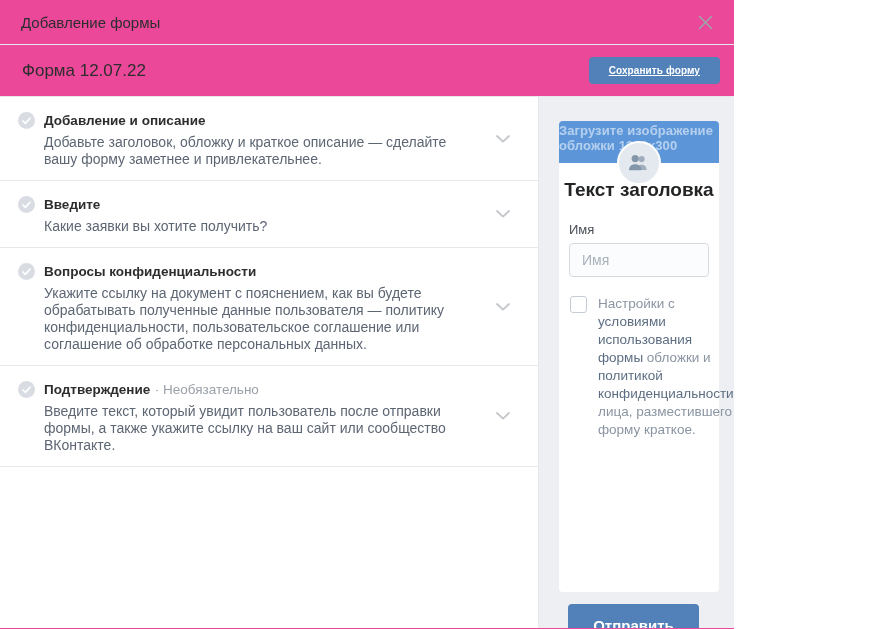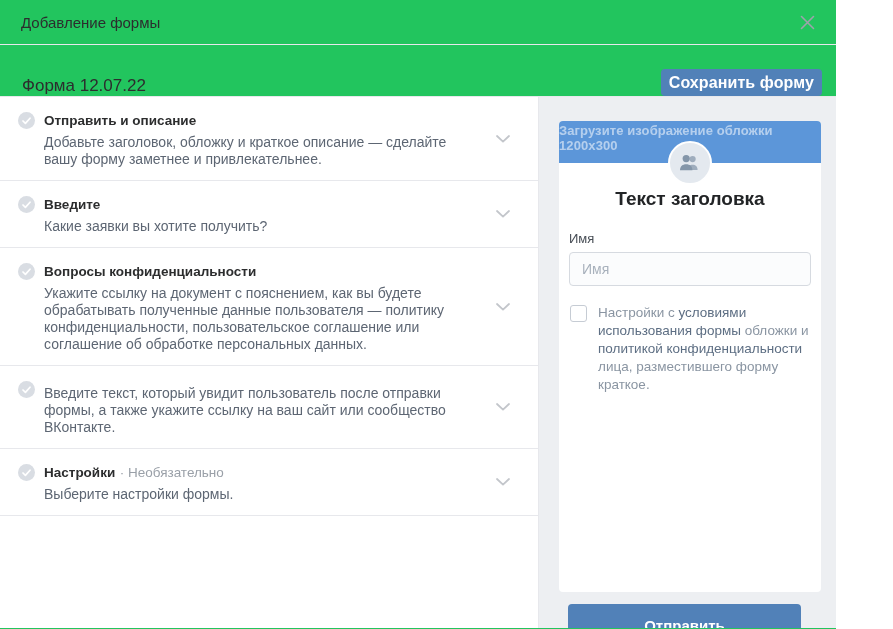--- a/index.html
+++ b/index.html
@@ -2,44 +2,44 @@
 <html lang="ru" style="--accent-blue: #5181b8; --banner-blue: #5c96d9; --panel-bg: #edeff2; --divider: #e7e8ec; --text-primary: #2c2d2e; --text-secondary: #5d6673; --text-muted: #9aa0a8; --label-text: #474d55; --agreement-text: #8a95a2; --link-muted: #5d6e83; --placeholder: #a8b1bc; --check-bg: #d9dde3; --avatar-bg: #e4e9ef; --input-border: #d6dae0; --checkbox-border: #c6ccd4; --icon-gray: #9da3ab; --chevron-gray: #c3c6cb;"><head>
 <meta charset="utf-8">
 <style>
   * { margin:0; padding:0; box-sizing:border-box; }
   html,body { width:893px; height:629px; overflow:hidden; }
   body {
     font-family:"Liberation Sans","DejaVu Sans",sans-serif;
     background:#fff; color:var(--text-primary,#2c2d2e);
     -webkit-font-smoothing:antialiased;
   }
-  .window { width:836px; height:629px; position:relative; overflow:hidden; background:#22c55e; }
+  .window { width:734px; height:629px; position:relative; overflow:hidden; background:#ec4899; }
 
   
   .modal-header {
     height:45px; display:flex; align-items:center;
     padding:0 18px 0 21px; border-bottom:1px solid var(--divider,#e7e8ec);
   }
   .modal-title { font-size:15px; color:var(--text-primary,#2c2d2e); }
   .close-btn {
     margin-left:auto; background:none; border:none; cursor:pointer;
     width:22px; height:22px; display:flex; align-items:center; justify-content:center;
   }
 
   
   .toolbar {
-    height:52px; display:flex; align-items:flex-end;
+    height:52px; display:flex; align-items:center;
     padding:0 14px 0 22px; border-bottom:1px solid var(--divider,#e7e8ec);
   }
   .form-name { font-size:17px; color:var(--text-primary,#2c2d2e); }
   .btn-primary {
     margin-left:auto; background:var(--accent-blue,#5181b8); color:#fff;
     border:none; border-radius:4px; font-family:inherit;
-    font-size:16px; font-weight:700; padding:0 8px; height:27px;
-    cursor:pointer; letter-spacing:.1px;
+    font-size:10px; font-weight:700; padding:0 20px; height:27px;
+    cursor:pointer; letter-spacing:.1px;text-decoration:underline;
   }
 
   
   .body { display:flex; height:531px; }
   .sections {
     width:539px; background:#fff; border-right:1px solid var(--divider,#e7e8ec);
     flex:none;
   }
   .section {
     position:relative; padding:14px 60px 12px 44px;
@@ -78,21 +78,21 @@
   .cover span {
     font-size:13px; font-weight:700; color:rgba(255,255,255,.55); letter-spacing:.1px;
   }
   .avatar {
     position:absolute; left:50%; top:42px; transform:translate(-50%,-50%);
     width:44px; height:44px; border-radius:50%;
     background:var(--avatar-bg,#e4e9ef); border:2px solid #fff;
     display:flex; align-items:center; justify-content:center;
   }
   .preview-heading {
-    margin-top:25px; text-align:center; font-size:19px; font-weight:700;
+    margin-top:16px; text-align:center; font-size:19px; font-weight:700;
     color:#222426;
   }
   .card-inner { padding:0 10px; }
   .field-label {
     display:block; margin-top:21px; font-size:13px; color:var(--label-text,#474d55);
   }
   .name-input {
     margin-top:6px; width:100%; height:34px; border:1px solid var(--input-border,#d6dae0);
     border-radius:4px; background:#fbfcfd; padding:0 12px; font-family:inherit;
     font-size:14px; color:var(--text-primary,#2c2d2e); outline:none;
@@ -138,21 +138,21 @@
 
     <div class="sections">
 
       <div class="section">
         <span class="check-circle">
           <svg width="9" height="8" viewBox="0 0 9 8">
               <path d="M1 4 L3.4 6.4 L8 1.2" fill="none" stroke="#fff" stroke-width="1.7" stroke-linecap="round" stroke-linejoin="round"></path>
             </svg>
         </span>
         <div>
-          <span class="sec-title">Отправить и описание</span>
+          <span class="sec-title">Добавление и описание</span>
           
         </div>
         <div class="sec-desc">Добавьте заголовок, обложку и краткое описание — сделайте вашу форму заметнее и привлекательнее.</div>
         <span class="chevron">
           <svg width="14" height="8" viewBox="0 0 14 8">
               <path d="M1 1 L7 6.6 L13 1" fill="none" stroke="#c3c6cb" stroke-width="1.8" stroke-linecap="round" stroke-linejoin="round"></path>
             </svg>
         </span>
       </div>
 
@@ -191,45 +191,32 @@
             </svg>
         </span>
       </div>
 
       <div class="section">
         <span class="check-circle">
           <svg width="9" height="8" viewBox="0 0 9 8">
               <path d="M1 4 L3.4 6.4 L8 1.2" fill="none" stroke="#fff" stroke-width="1.7" stroke-linecap="round" stroke-linejoin="round"></path>
             </svg>
         </span>
+        <div>
+          <span class="sec-title">Подтверждение</span>
+          <span class="sec-opt">·  Необязательно</span>
+        </div>
         <div class="sec-desc">Введите текст, который увидит пользователь после отправки формы, а также укажите ссылку на ваш сайт или сообщество ВКонтакте.</div>
         <span class="chevron">
           <svg width="14" height="8" viewBox="0 0 14 8">
               <path d="M1 1 L7 6.6 L13 1" fill="none" stroke="#c3c6cb" stroke-width="1.8" stroke-linecap="round" stroke-linejoin="round"></path>
             </svg>
         </span>
       </div>
 
-      <div class="section">
-        <span class="check-circle">
-          <svg width="9" height="8" viewBox="0 0 9 8">
-              <path d="M1 4 L3.4 6.4 L8 1.2" fill="none" stroke="#fff" stroke-width="1.7" stroke-linecap="round" stroke-linejoin="round"></path>
-            </svg>
-        </span>
-        <div>
-          <span class="sec-title">Настройки</span>
-          <span class="sec-opt">·  Необязательно</span>
-        </div>
-        <div class="sec-desc">Выберите настройки формы.</div>
-        <span class="chevron">
-          <svg width="14" height="8" viewBox="0 0 14 8">
-              <path d="M1 1 L7 6.6 L13 1" fill="none" stroke="#c3c6cb" stroke-width="1.8" stroke-linecap="round" stroke-linejoin="round"></path>
-            </svg>
-        </span>
-      </div>
 
     </div>
 
     <div class="preview-panel">
       <div class="preview-card">
         <div class="cover">
           <span>Загрузите изображение обложки 1200x300</span>
         </div>
         <div class="avatar">
           <svg width="22" height="16" viewBox="0 0 22 16">

